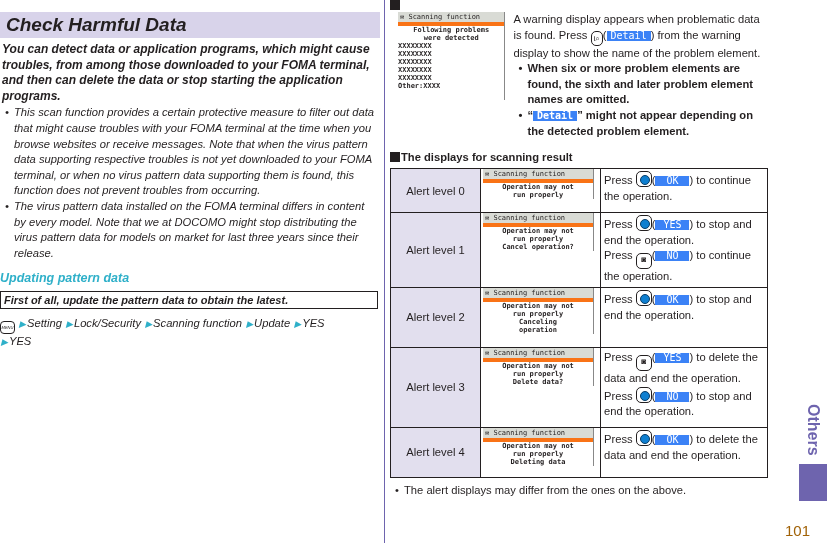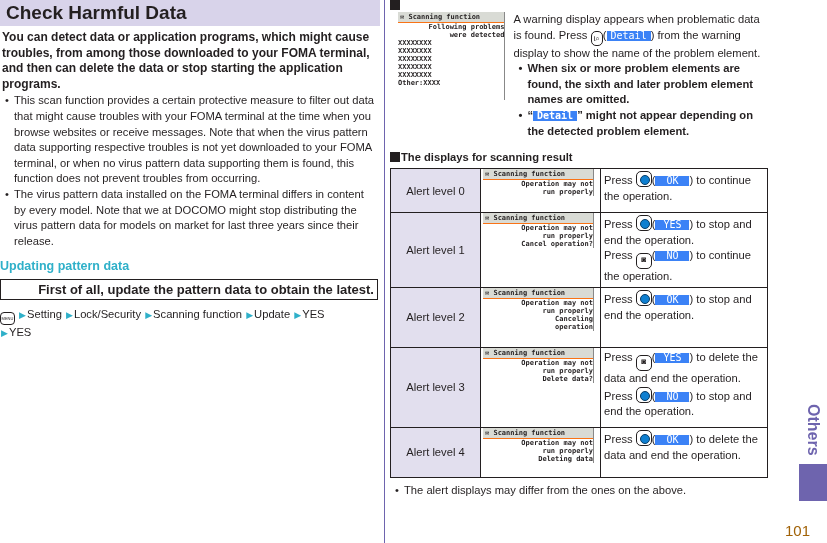--- a/index.html
+++ b/index.html
@@ -1,37 +1,37 @@
 <!DOCTYPE html>
 <html><head>
 <meta charset="utf-8">
 <style>
   html,body{margin:0;padding:0;}
   body{width:827px;height:543px;background:#ffffff;position:relative;overflow:hidden;font-family:"Liberation Sans",sans-serif;color:#231f20;}
-  .left{position:absolute;left:0;top:0;width:380px;}
+  .left{position:absolute;left:0;top:12px;width:380px;font-style:italic;}
   .title-bar{background:#d8d3ea;height:26px;display:flex;align-items:center;padding-left:6px;}
   .title-bar h1{margin:0;font-size:19px;font-weight:bold;color:#231f20;}
   .intro{margin:4px 0 0 0;padding:0 2px;font-size:12px;font-weight:bold;line-height:15.6px;}
   .bullets{margin:1px 0 0 0;padding:0;list-style:none;font-size:11.2px;line-height:15.6px;}
   .bullets li{position:relative;padding-left:14px;padding-right:2px;}
   .bullets li::before{content:"•";position:absolute;left:5px;top:0;}
   .section-heading{color:#2fb0c9;font-weight:bold;font-size:12.5px;margin:10px 0 0 0;}
-  .note-box{margin:6px 2px 0 0;border:1px solid #231f20;font-size:13px;font-weight:bold;padding:2px 3px;text-align:right;}
+  .note-box{margin:6px 2px 0 0;border:1px solid #231f20;font-size:11px;font-weight:bold;padding:2px 3px;}
   .steps{margin:7px 0 0 0;font-size:11.2px;line-height:15.6px;}
   .menu-key{display:inline-block;width:13px;height:11px;border:1px solid #231f20;border-radius:4px;font-size:4px;text-align:center;line-height:11px;vertical-align:-2px;}
   .arrow{color:#2fb0c9;font-size:9px;margin:0 1px 0 1px;}
   .divider{position:absolute;left:384px;top:0;width:1px;height:543px;background:#6e64ae;}
   .right{position:absolute;left:390px;top:0;width:380px;}
   .r-heading{color:#2fb0c9;font-weight:bold;font-size:12.5px;margin:0;line-height:14px;}
   .sub-heading{font-size:11.2px;font-weight:bold;line-height:14px;display:flex;align-items:center;}
   .sq{display:inline-block;width:10px;height:10px;background:#231f20;margin-right:1px;}
   .about{display:flex;margin-top:2px;}
   .screen{font-family:"DejaVu Sans Mono",monospace;font-size:7px;line-height:8px;color:#231f20;border-right:1px solid #888;background:#fff;}
-  .screen .hdr{background:#d9dbd5;border-bottom:1px solid #f97316;padding-left:2px;font-weight:bold;height:10px;line-height:10px;}
-  .screen .center{text-align:right;font-weight:bold;}
+  .screen .hdr{background:#d9dbd5;border-bottom:4px solid #f97316;padding-left:2px;font-weight:normal;height:10px;line-height:10px;}
+  .screen .center{text-align:center;font-weight:bold;}
   .screen .plain{font-weight:bold;}
   .about-screen{width:112px;height:88px;margin-left:8px;}
   .about-text{margin-left:8px;width:270px;font-size:11.2px;line-height:15.6px;}
   .about-text ul{list-style:none;padding:0;margin:0;}
   .about-text li{position:relative;padding-left:14px;font-weight:bold;}
   .about-text li::before{content:"•";position:absolute;left:5px;}
   .softkey{display:inline-block;background:#3b82f6;color:#ffffff;font-family:"DejaVu Sans Mono",monospace;font-size:10px;line-height:10px;height:10px;padding:0 4px;vertical-align:0px;}
   .softkey.wide{width:28px;text-align:center;padding:0 3px;}
   .ikey{display:inline-block;border:1px solid #231f20;border-radius:5px;font-size:8px;height:13px;line-height:13px;padding:0 2px;vertical-align:-2px;}
   .btn-center{display:inline-block;width:14px;height:14px;border:1px solid #231f20;border-radius:5px;vertical-align:-3px;position:relative;}

